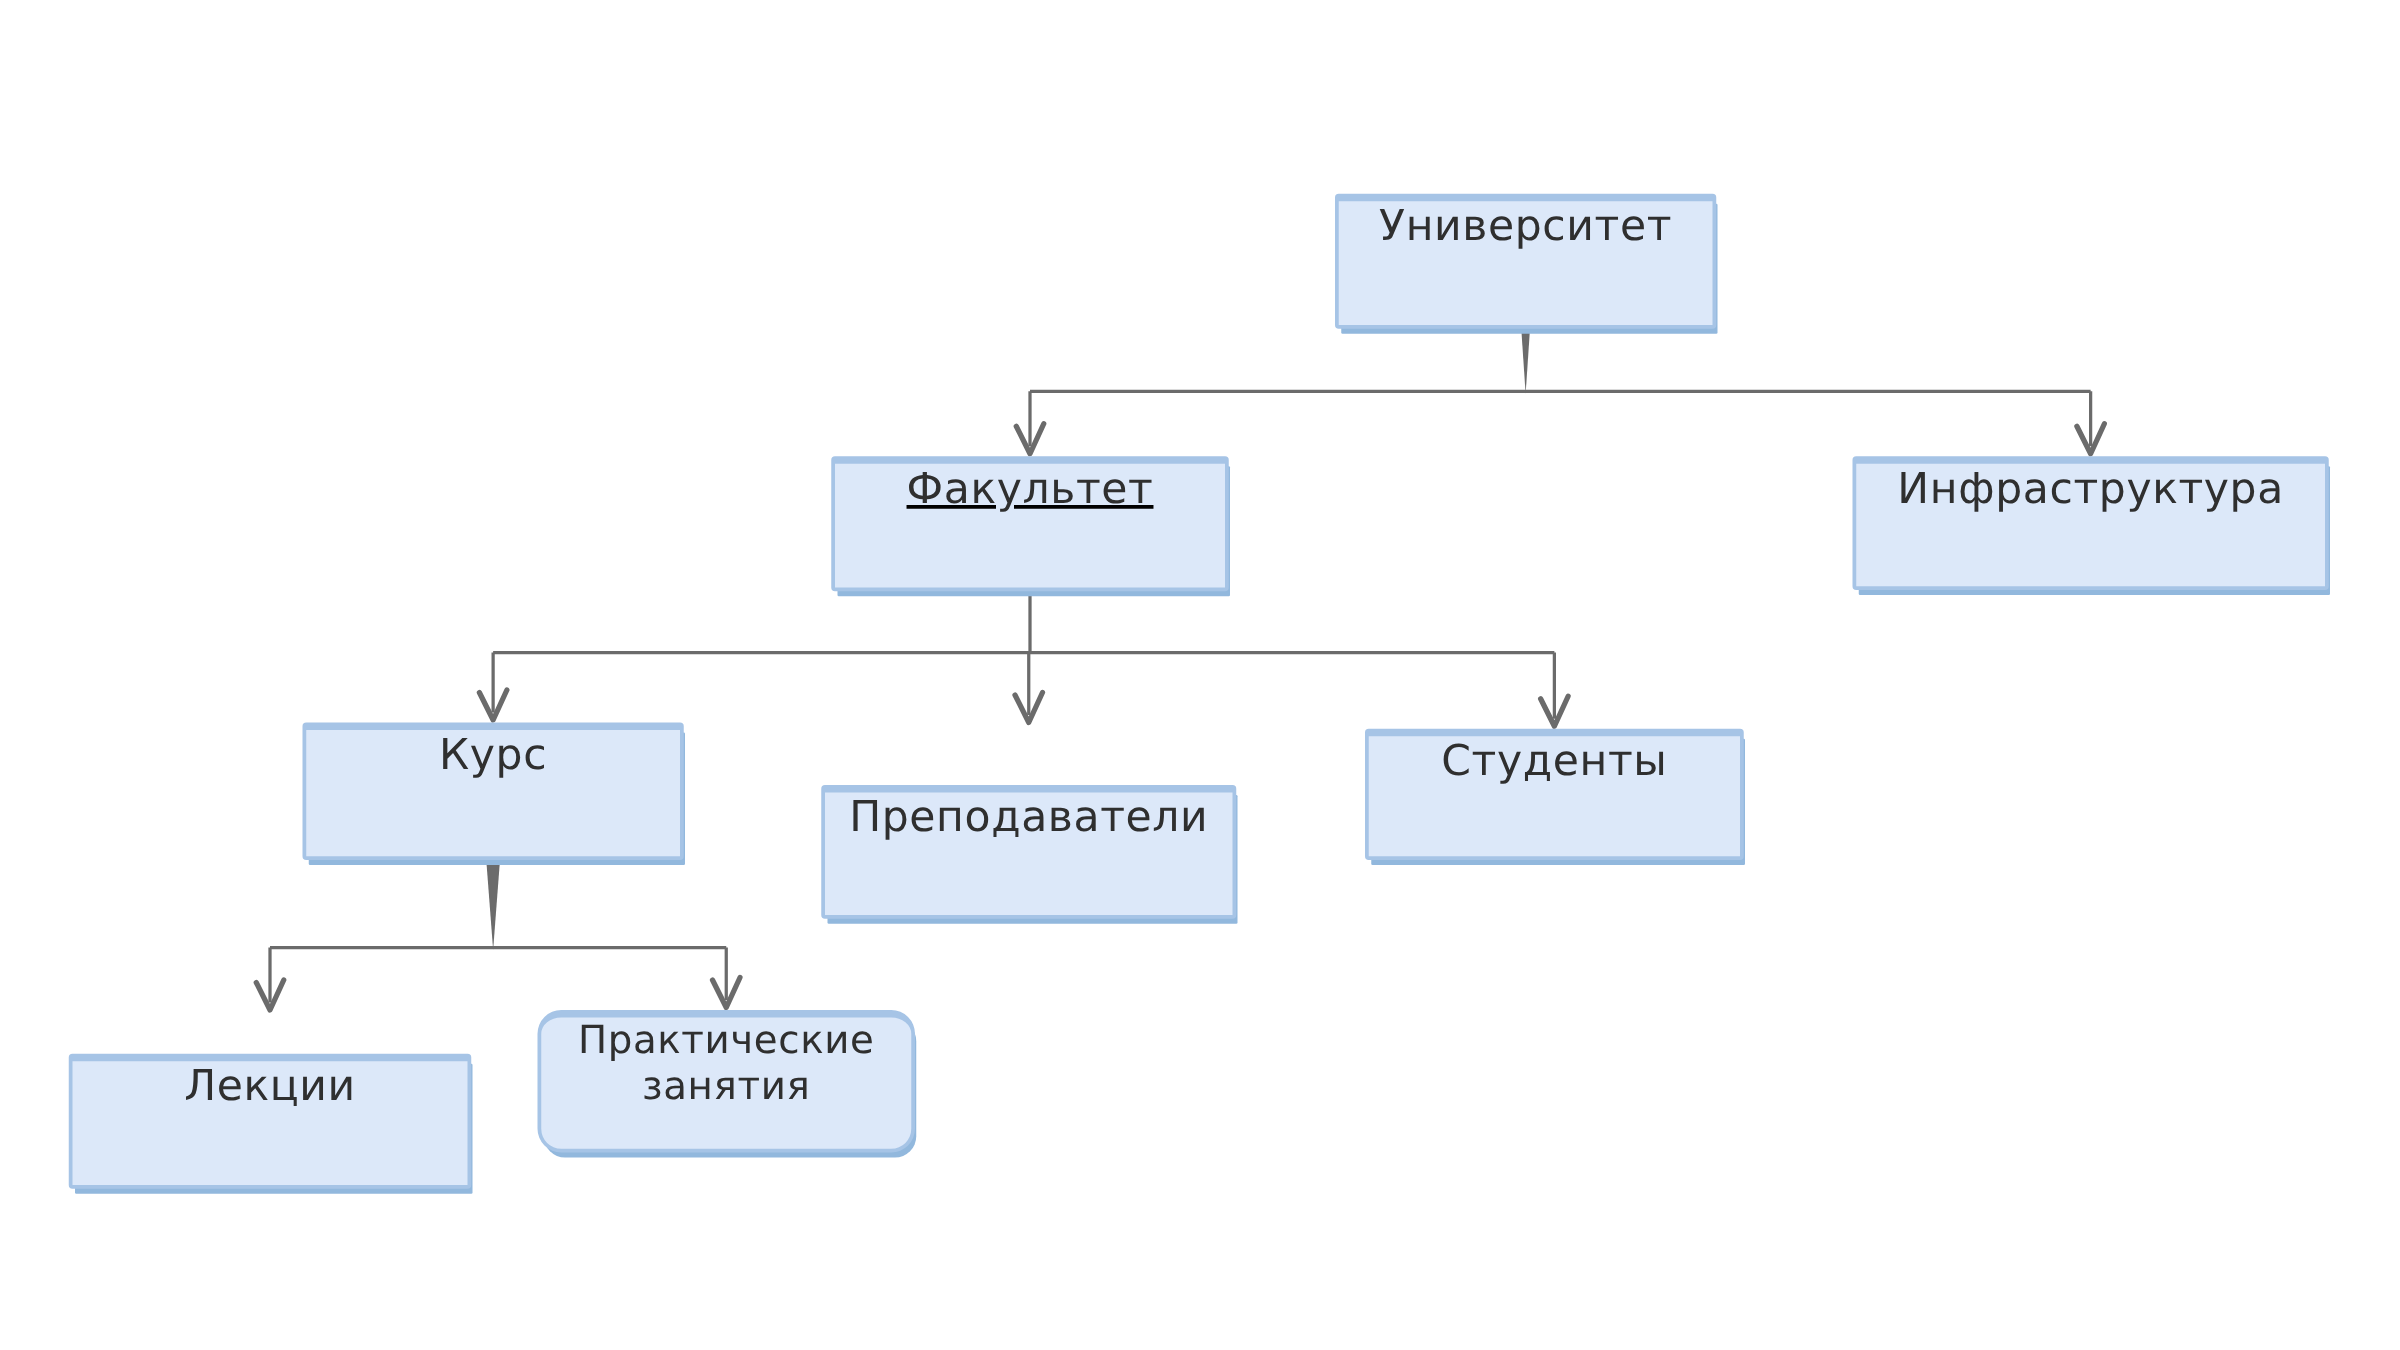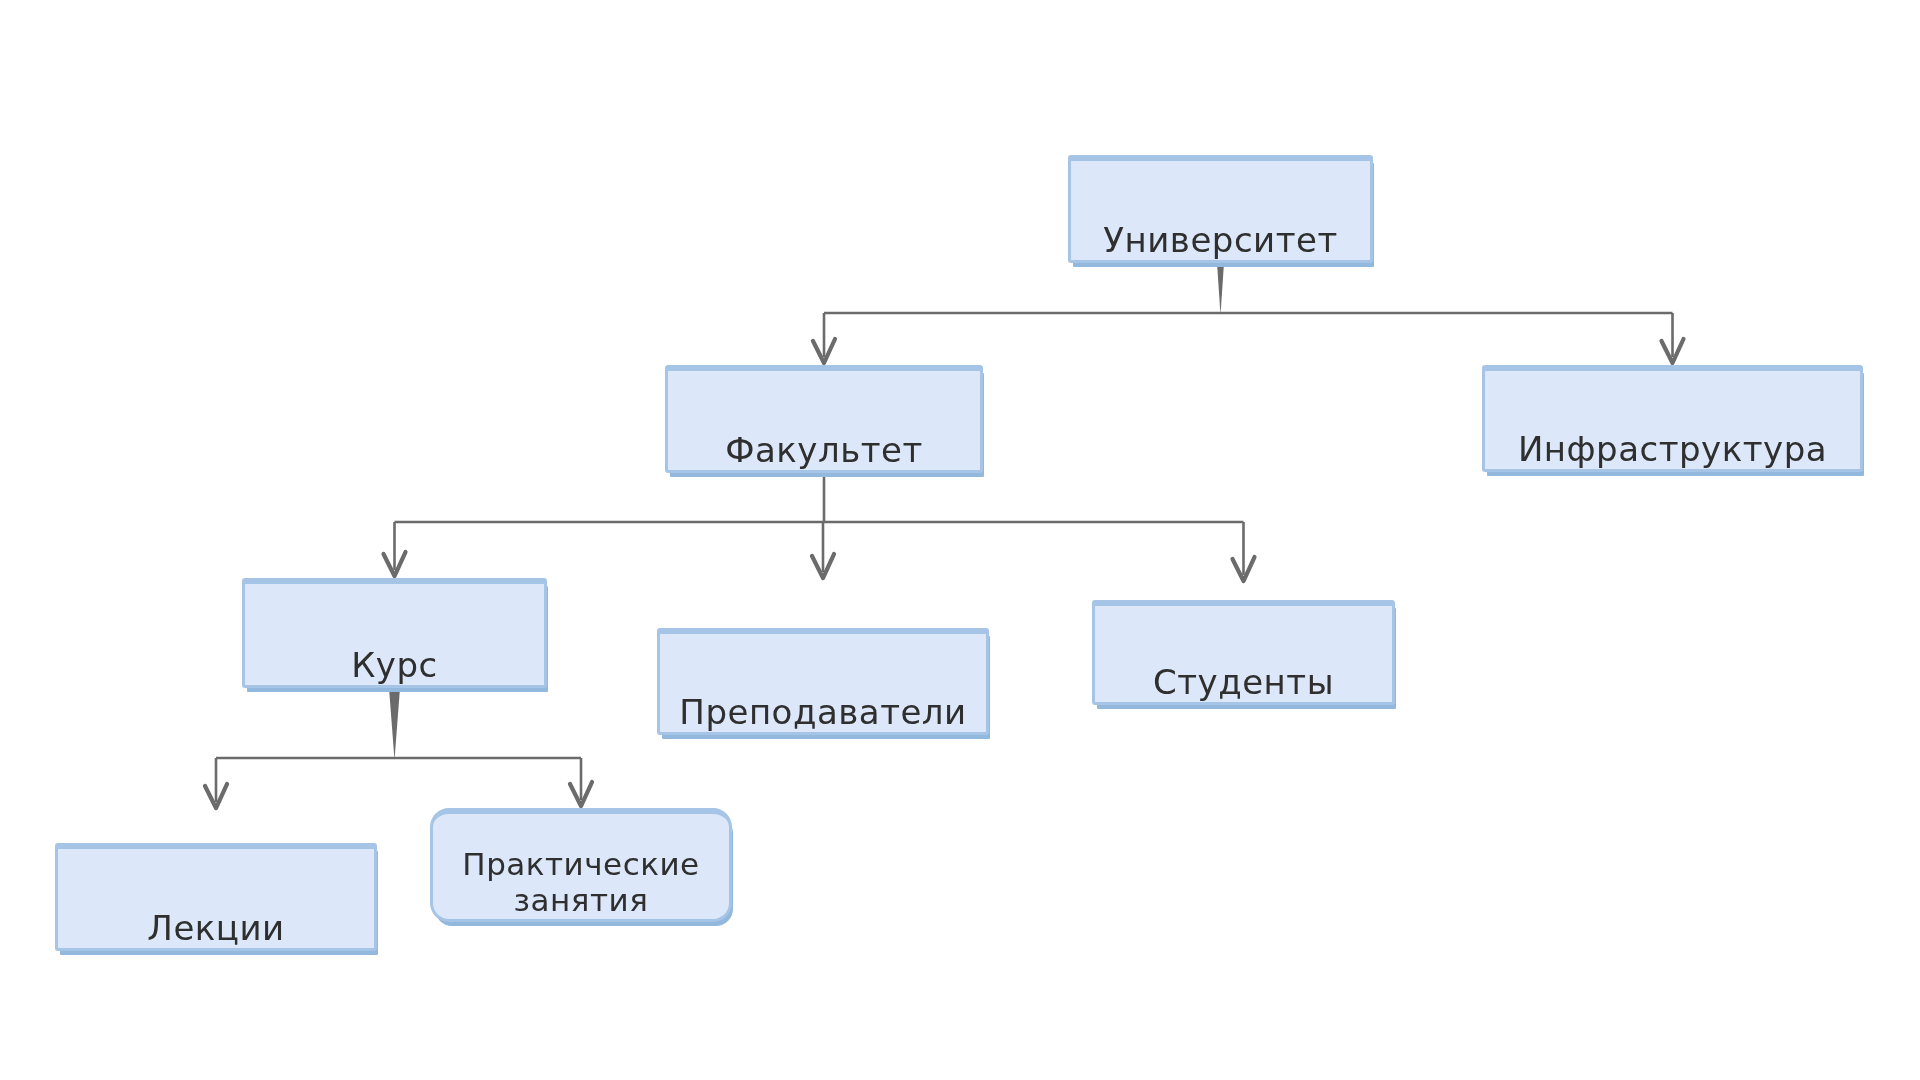--- a/index.html
+++ b/index.html
@@ -16,21 +16,21 @@
   }
   .node{
     position:absolute;
     box-sizing:border-box;
     background:#dce8f9;
     border:3px solid #a6c4e6;
     border-top-width:6px;
     border-radius:3px;
     box-shadow:3px 6px 0 -2px #92b8dd;
     display:flex;
-    align-items:flex-end;
+    align-items:flex-start;
     justify-content:center;
     z-index:2;
     cursor:pointer;
   }
   .node-label{
     font-size:34px;
     color:#2f2f2f;
     text-align:center;
     letter-spacing:0.5px;
     line-height:1.18;
@@ -68,33 +68,33 @@
         <line x1="216" y1="758" x2="216" y2="802"></line>
         <polyline points="205,786 216,808 227,784" stroke-width="4.2" stroke-linecap="round" stroke-linejoin="round"></polyline>
         <line x1="581" y1="758" x2="581" y2="800"></line>
         <polyline points="570,784 581,806 592,782" stroke-width="4.2" stroke-linecap="round" stroke-linejoin="round"></polyline>
       </g>
     </svg>
 
 <div class="node node-universitet" style="left: 1068px; top: 155px; width: 305px; height: 108px;">
       <span class="node-label">Университет</span>
     </div>
-    <div class="node node-fakultet" style="left: 665px; top: 365px; width: 318px; height: 108px;">
+    <div class="node node-fakultet" style="left: 665px; top: 365px; width: 318px; height: 108px; text-decoration: underline;">
       <span class="node-label">Факультет</span>
     </div>
     <div class="node node-kurs" style="left: 242px; top: 578px; width: 305px; height: 110px;">
       <span class="node-label">Курс</span>
     </div>
     <div class="node node-infrastruktura" style="left: 1482px; top: 365px; width: 381px; height: 107px;">
       <span class="node-label">Инфраструктура</span>
     </div>
     <div class="node node-prepodavateli" style="left: 657px; top: 580px; width: 332px; height: 107px; margin-top: 48px;">
       <span class="node-label">Преподаватели</span>
     </div>
-    <div class="node node-studenty" style="left: 1092px; top: 583px; width: 303px; height: 105px; margin-top: 17px;">
+    <div class="node node-studenty" style="left: 1092px; top: 583px; width: 303px; height: 105px;">
       <span class="node-label">Студенты</span>
     </div>
     <div class="node node-lektsii" style="left: 55px; top: 810px; width: 322px; height: 108px; margin-top: 33px;">
       <span class="node-label">Лекции</span>
     </div>
     <div class="node node-prakticheskie" style="left: 430px; top: 808px; width: 302px; height: 114px; border-radius: 19px;">
       <span class="node-label">Практические занятия</span>
     </div>
   </div>
 

